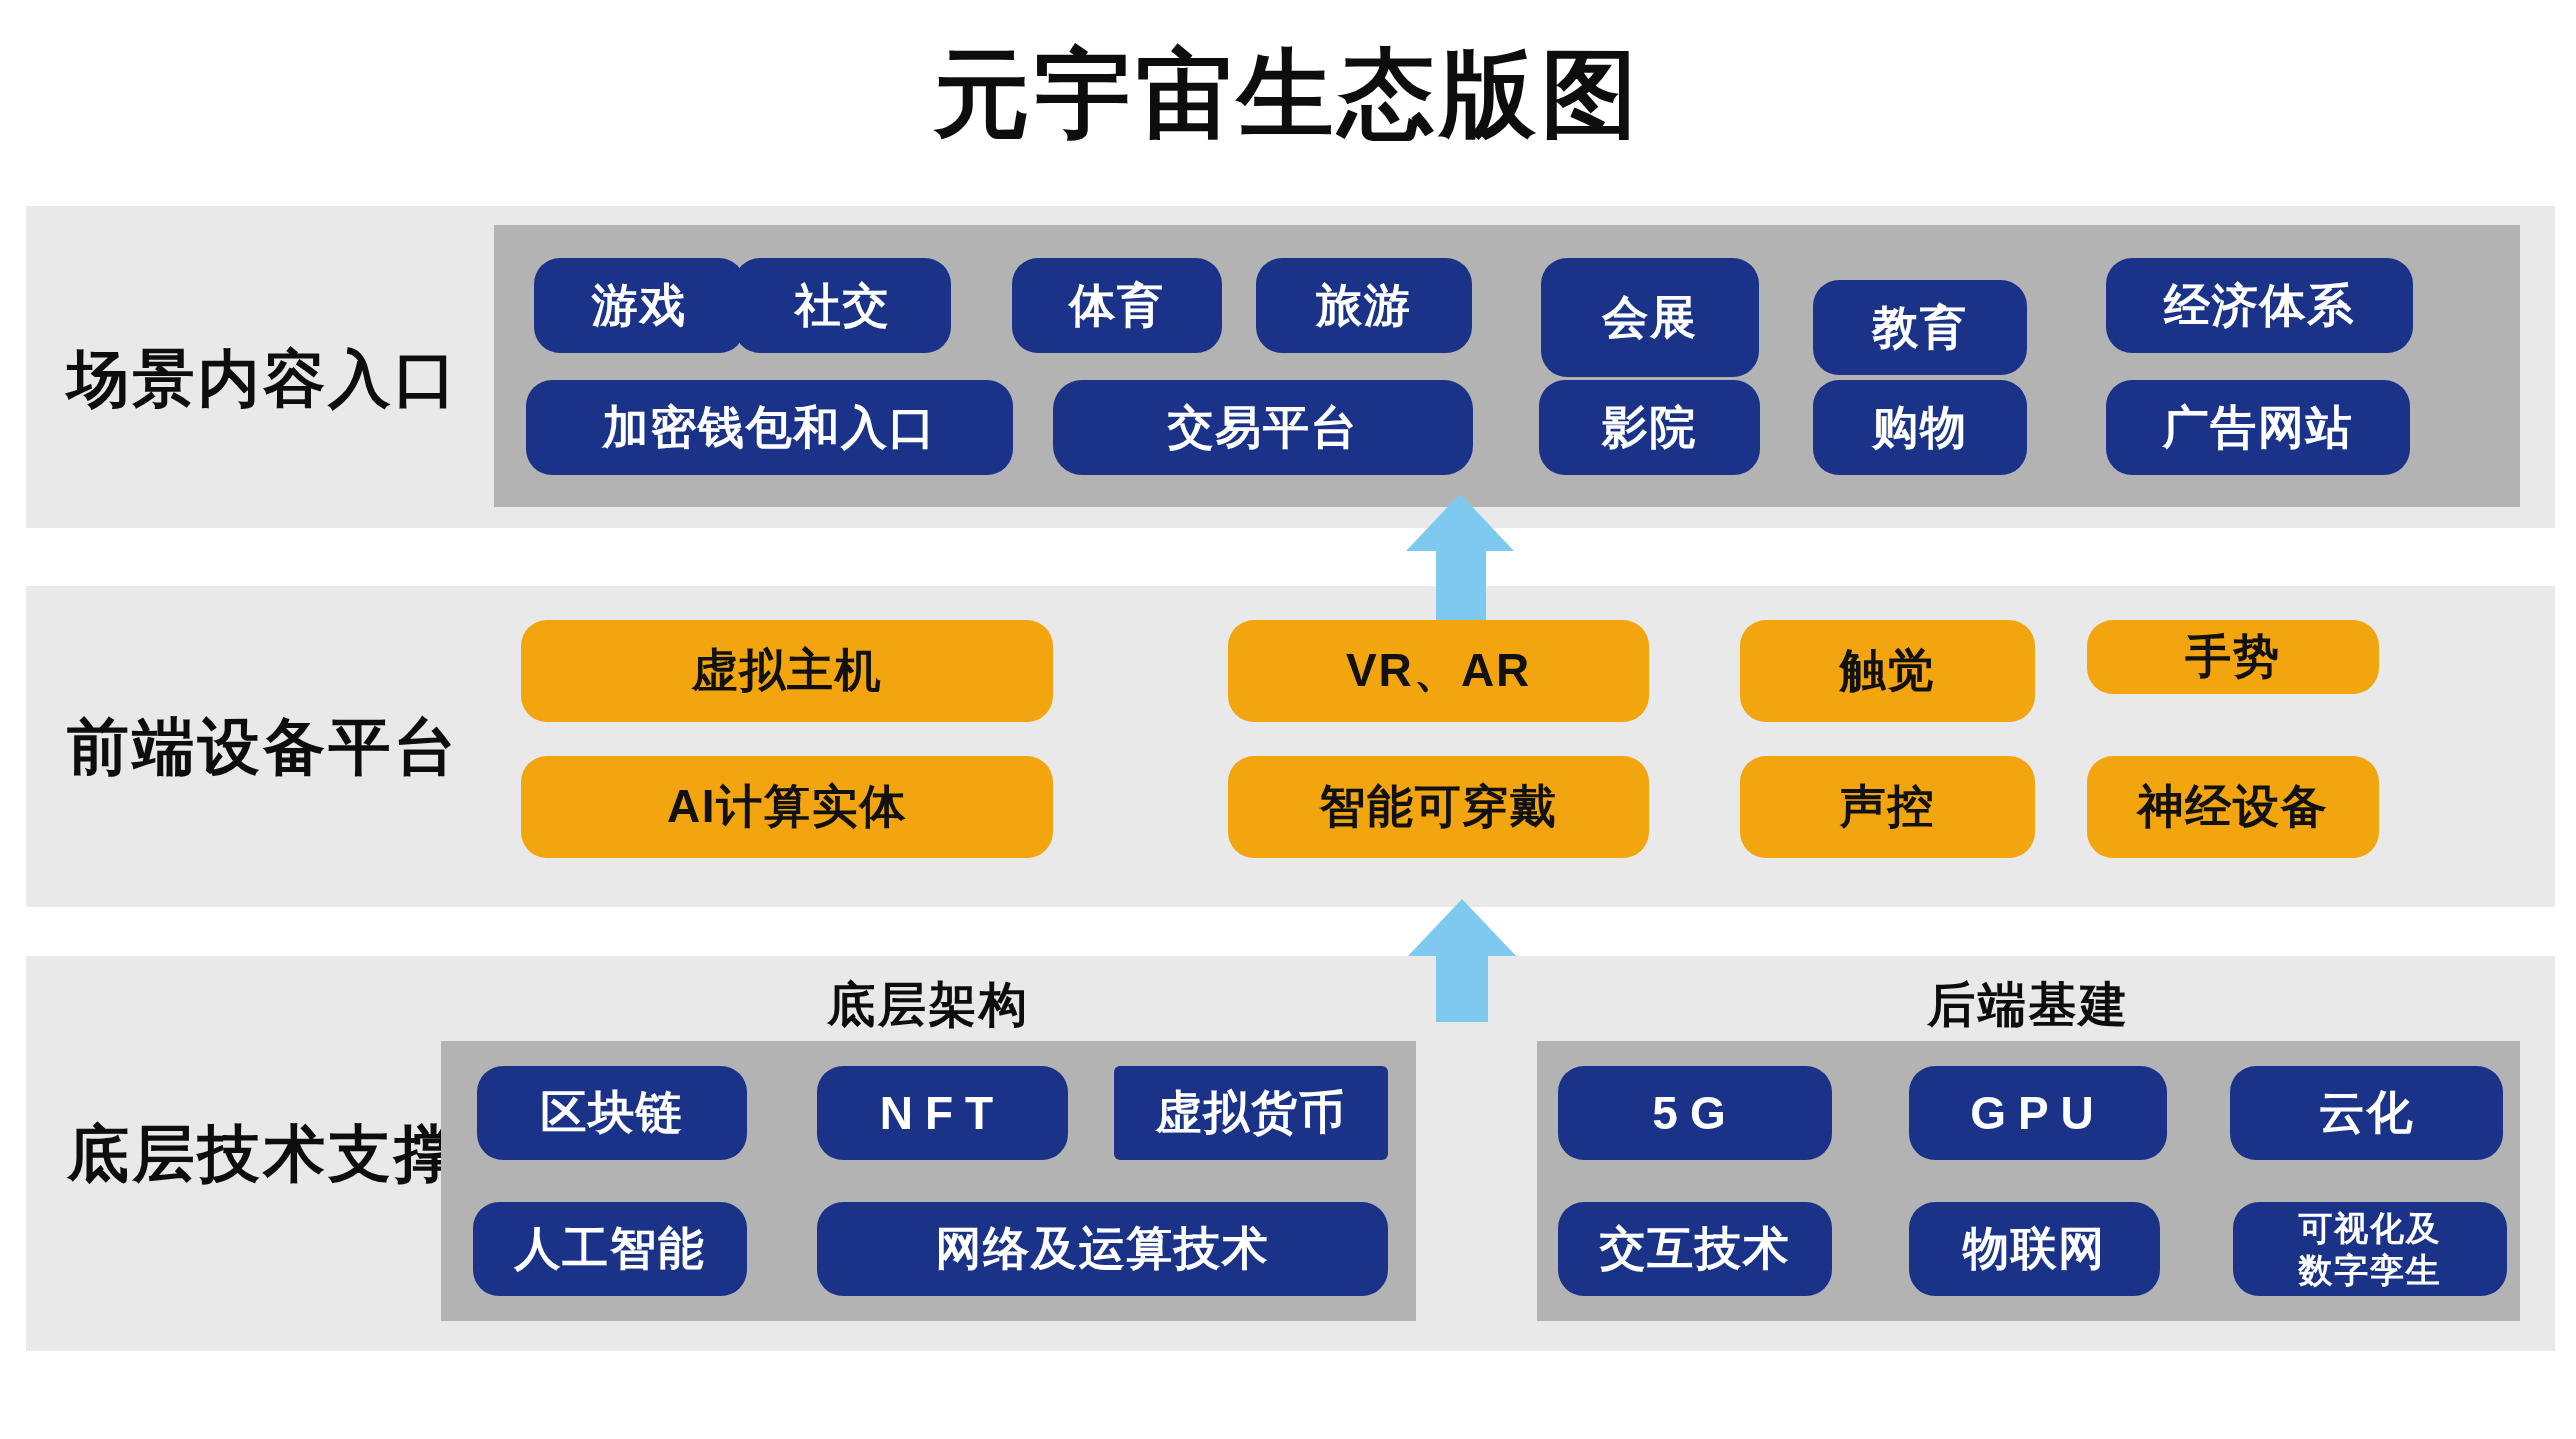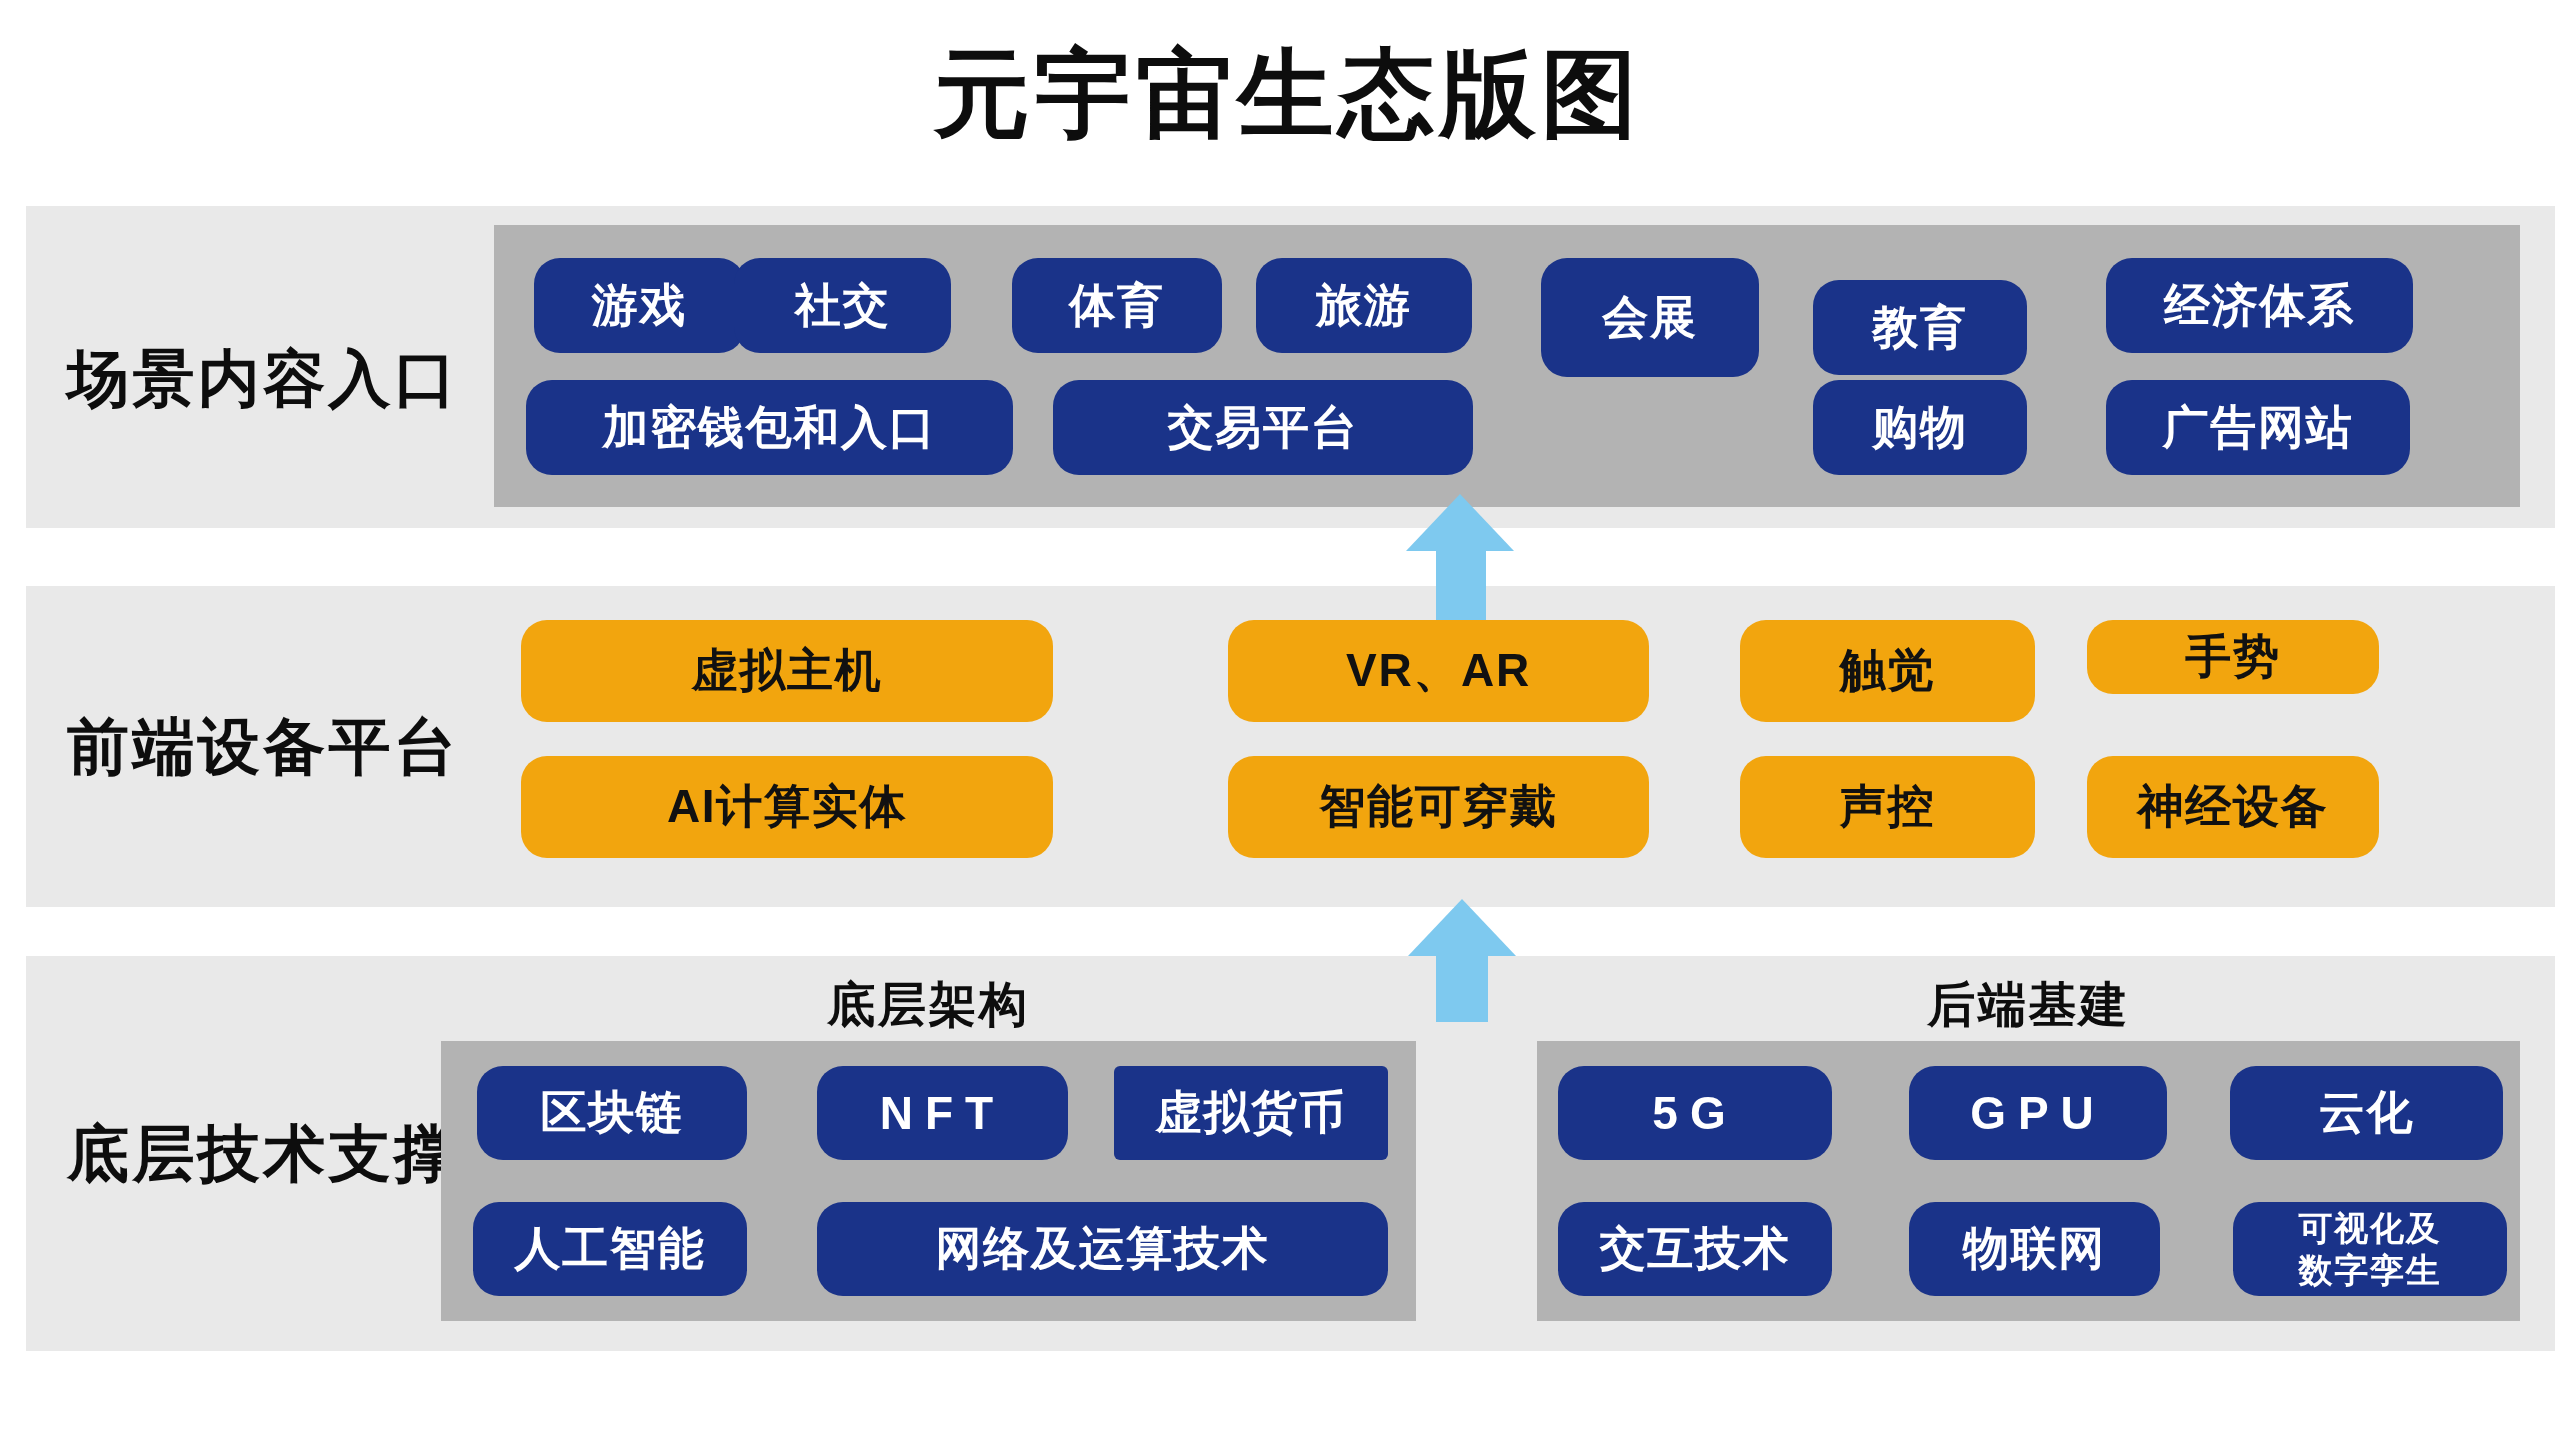--- a/index.html
+++ b/index.html
@@ -58,21 +58,22 @@
 
   <div class="pill" style="left:534px;top:258px;width:211px;height:95px;">游戏</div>
   <div class="pill" style="left:734px;top:258px;width:217px;height:95px;">社交</div>
   <div class="pill" style="left:1012px;top:258px;width:210px;height:95px;">体育</div>
   <div class="pill" style="left:1256px;top:258px;width:216px;height:95px;">旅游</div>
   <div class="pill" style="left:1541px;top:258px;width:218px;height:119px;">会展</div>
   <div class="pill" style="left:1813px;top:258px;width:214px;height:95px;margin-top:22px;">教育</div>
   <div class="pill" style="left:2106px;top:258px;width:307px;height:95px;">经济体系</div>
 
   <div class="pill" style="left:526px;top:380px;width:487px;height:95px;">加密钱包和入口</div>
-  <div class="pill" style="left:1053px;top:380px;width:420px;height:95px;">交易平台</div>
+  <div class="pill" style="left:1053px;top:380px;width:420px;height:95px;border-radius:29px;">交易平台</div>
+  <div class="pill" style="left:1539px;top:380px;width:221px;height:95px;">影院</div>
   <div class="pill" style="left:1813px;top:380px;width:214px;height:95px;">购物</div>
   <div class="pill" style="left:2106px;top:380px;width:304px;height:95px;">广告网站</div>
 
   <div class="band" style="top:586px;height:321px;"></div>
   <div class="side-label" style="left:67px;top:586px;height:321px;">前端设备平台</div>
 
   <div class="pill orange" style="left:521px;top:620px;width:532px;height:102px;">虚拟主机</div>
   <div class="pill orange" style="left:1228px;top:620px;width:421px;height:102px;">VR、AR</div>
   <div class="pill orange" style="left:1740px;top:620px;width:295px;height:102px;">触觉</div>
   <div class="pill orange" style="left:2087px;top:620px;width:292px;height:74px;">手势</div>

